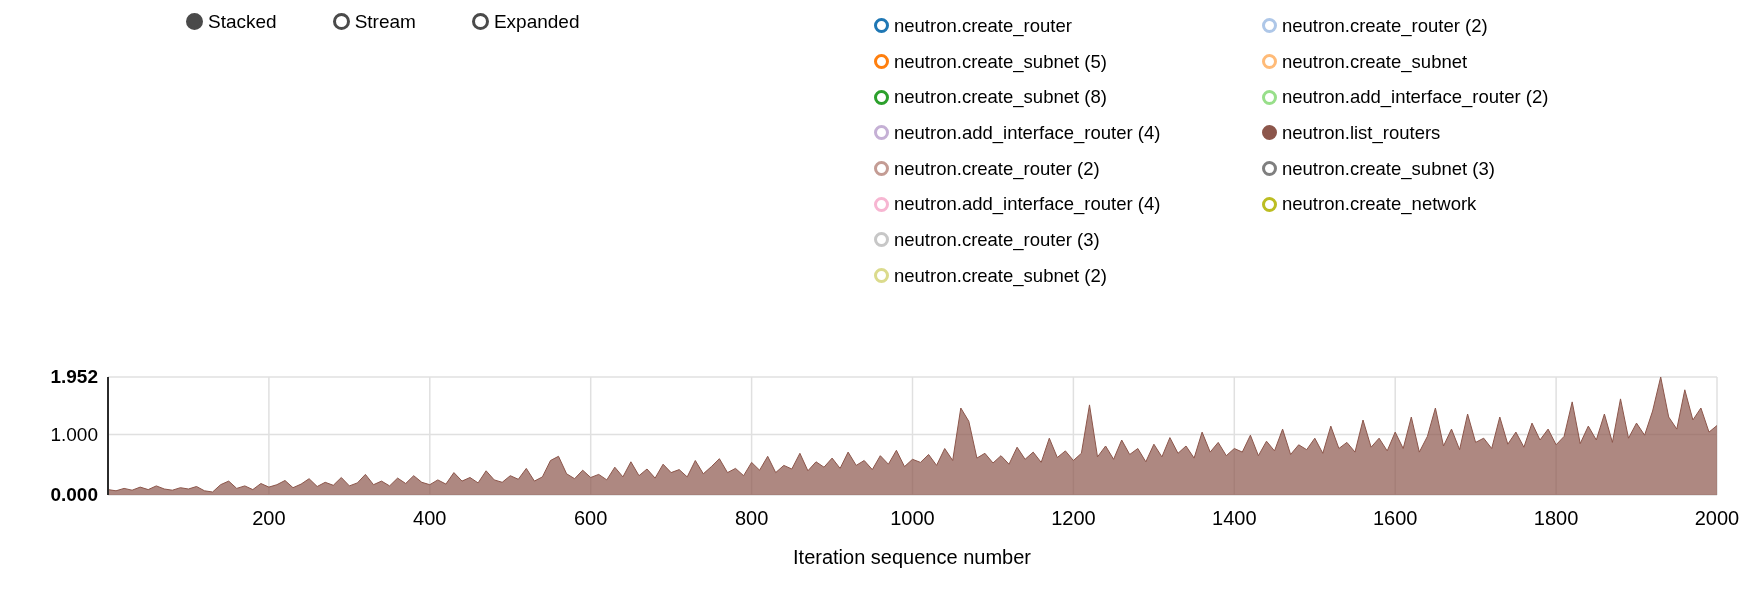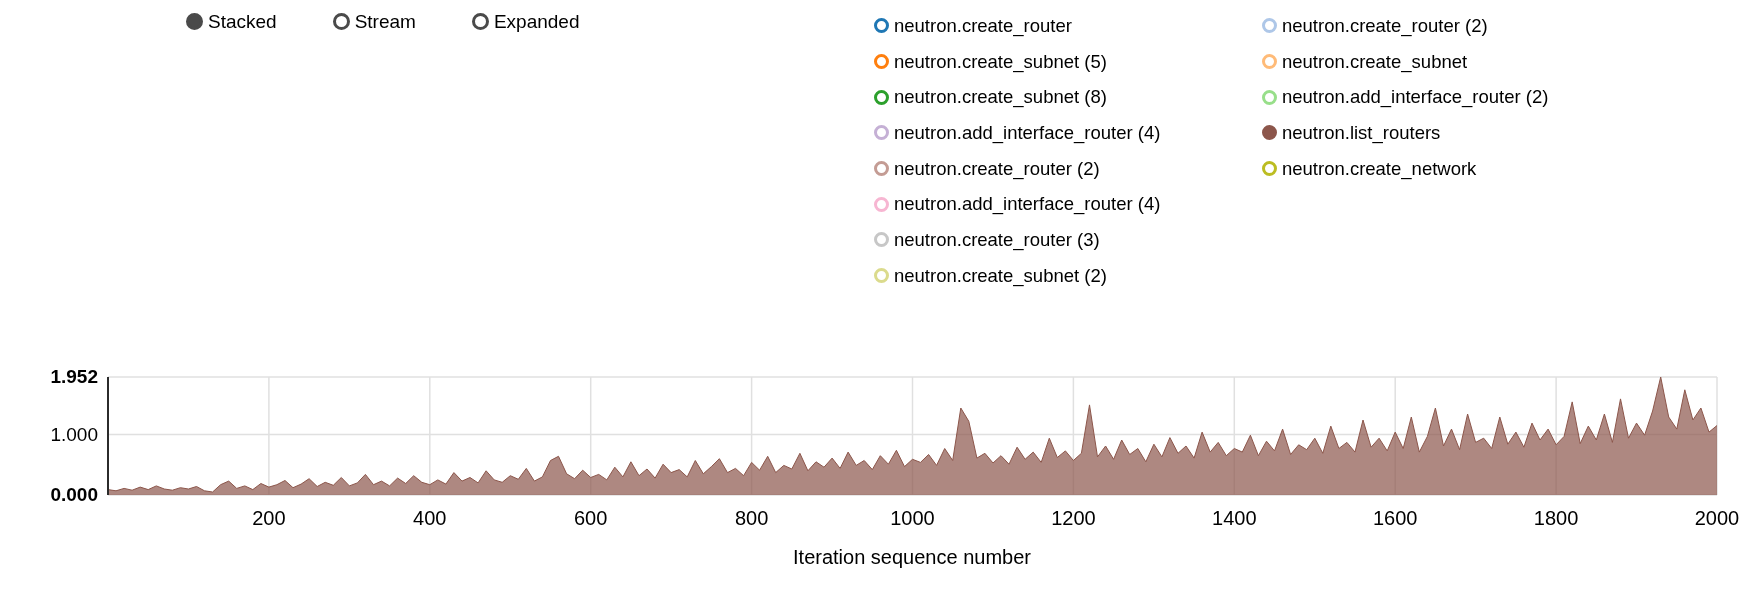--- a/index.html
+++ b/index.html
@@ -92,20 +92,24 @@
     </div>
     <div class="legend-item">
       <span class="legend-circle" style="border-color: rgb(152, 223, 138);"></span>
       <span class="legend-label">neutron.add_interface_router (2)</span>
     </div>
     <div class="legend-item">
       <span class="legend-circle" style="border-color: rgb(140, 86, 75); background: rgb(140, 86, 75);"></span>
       <span class="legend-label">neutron.list_routers</span>
     </div>
     <div class="legend-item">
+      <span class="legend-circle" style="border-color: rgb(127, 127, 127);"></span>
+      <span class="legend-label">neutron.create_subnet (3)</span>
+    </div>
+    <div class="legend-item">
       <span class="legend-circle" style="border-color: rgb(188, 189, 34);"></span>
       <span class="legend-label">neutron.create_network</span>
     </div>
   </div>
 
 <svg id="chart-svg" width="1754" height="264" viewBox="0 0 1754 264">
   <g id="gridlines">
       <line x1="108" y1="165" x2="1717" y2="165" stroke="#e0e0e0" stroke-width="1.5"></line>
       <line x1="108" y1="104.54918032786887" x2="1717" y2="104.54918032786887" stroke="#e0e0e0" stroke-width="1.5"></line>
       <line x1="108" y1="47" x2="1717" y2="47" stroke="#e0e0e0" stroke-width="1.5"></line>

